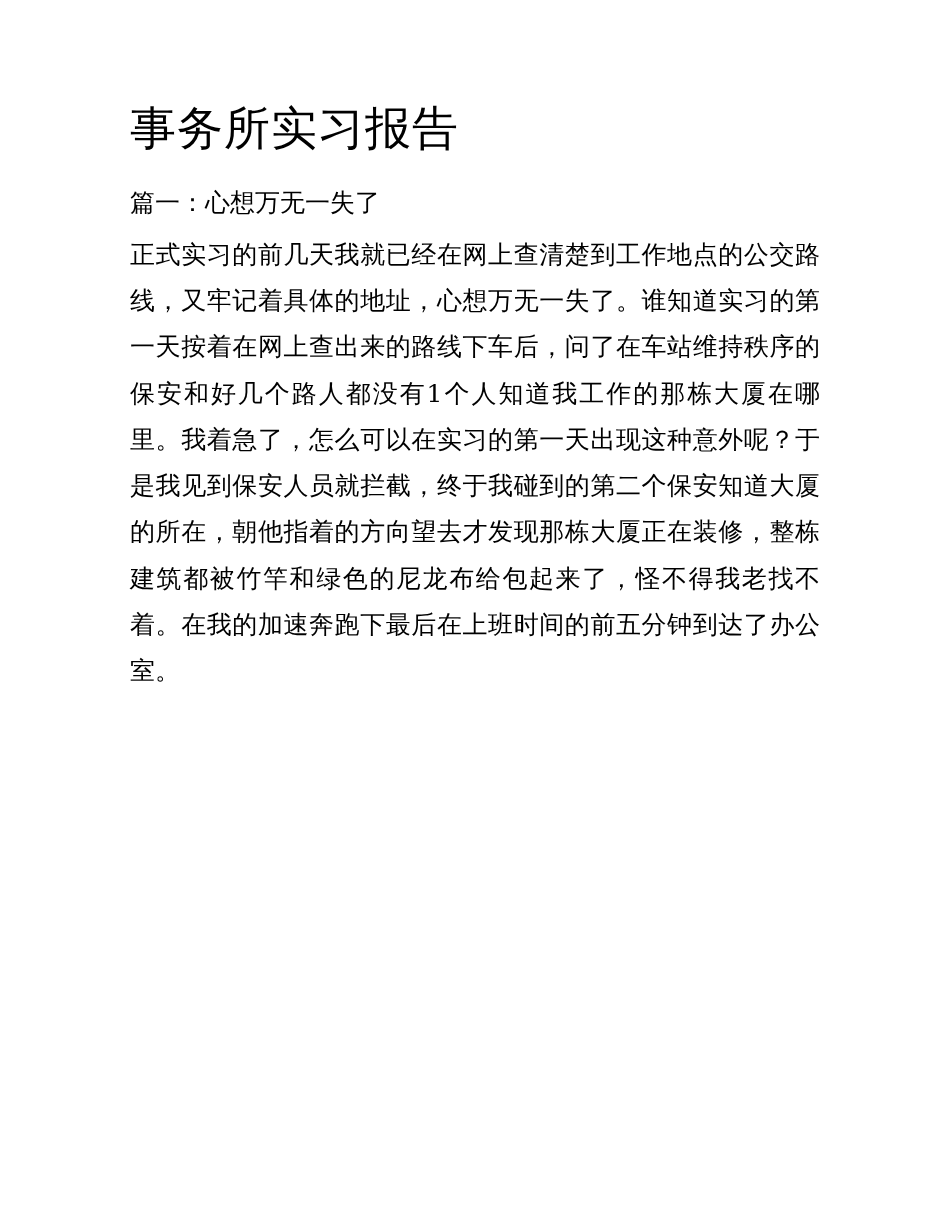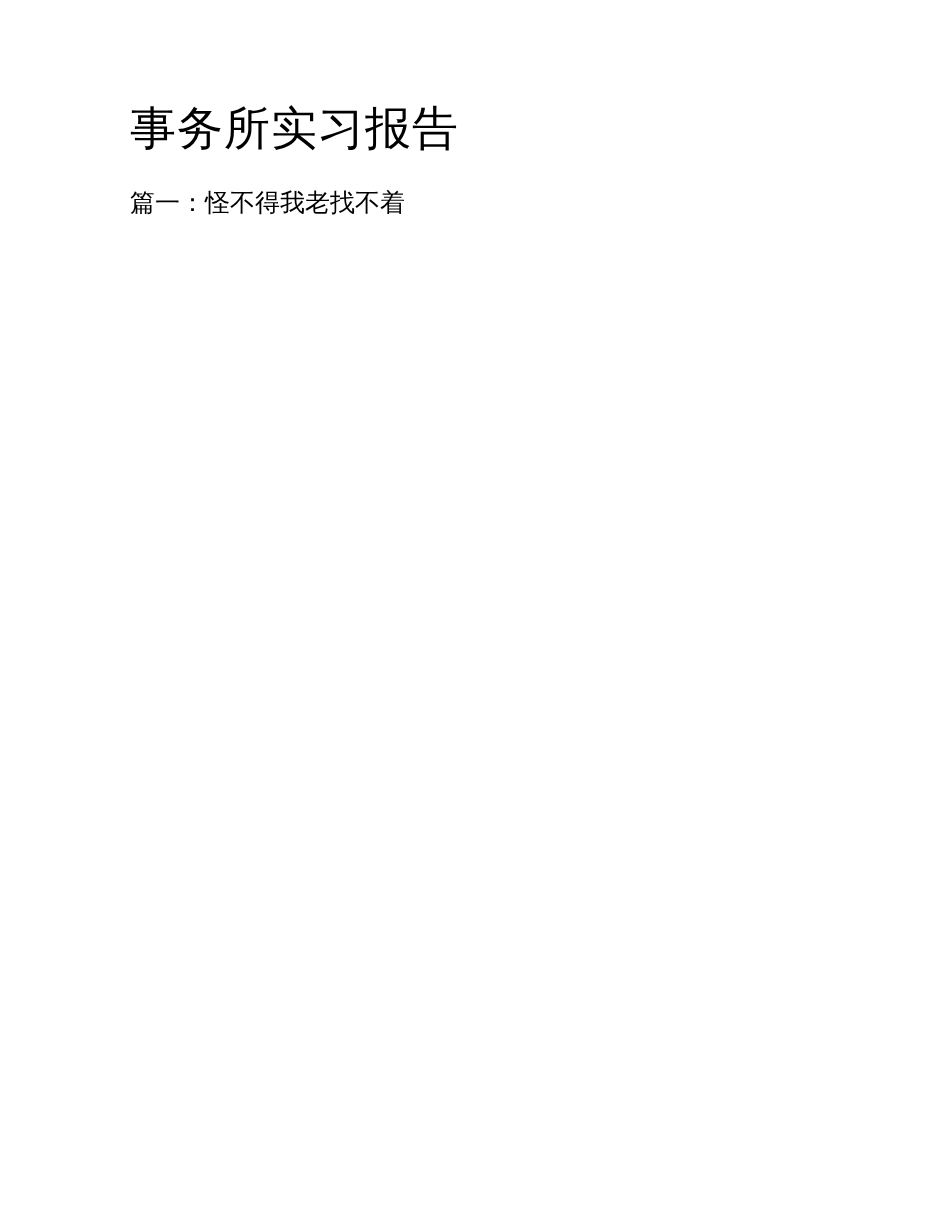--- a/index.html
+++ b/index.html
@@ -37,14 +37,15 @@
   }
   .para.sub {
     margin-bottom: 6px;
   }
 </style>
 </head>
 <body>
 
 <div class="page">
   <h1 class="doc-title">事务所实习报告</h1>
-  <p class="para sub">篇一：怪不得我老找不着</p>
+  <p class="para sub">篇一：心想万无一失了</p>
+  <p class="para">正式实习的前几天我就已经在网上查清楚到工作地点的公交路线，又牢记着具体的地址，心想万无一失了。谁知道实习的第一天按着在网上查出来的路线下车后，问了在车站维持秩序的保安和好几个路人都没有1个人知道我工作的那栋大厦在哪里。我着急了，怎么可以在实习的第一天出现这种意外呢？于是我见到保安人员就拦截，终于我碰到的第二个保安知道大厦的所在，朝他指着的方向望去才发现那栋大厦正在装修，整栋建筑都被竹竿和绿色的尼龙布给包起来了，怪不得我老找不着。在我的加速奔跑下最后在上班时间的前五分钟到达了办公室。</p>
 </div>
 
 </body></html>

